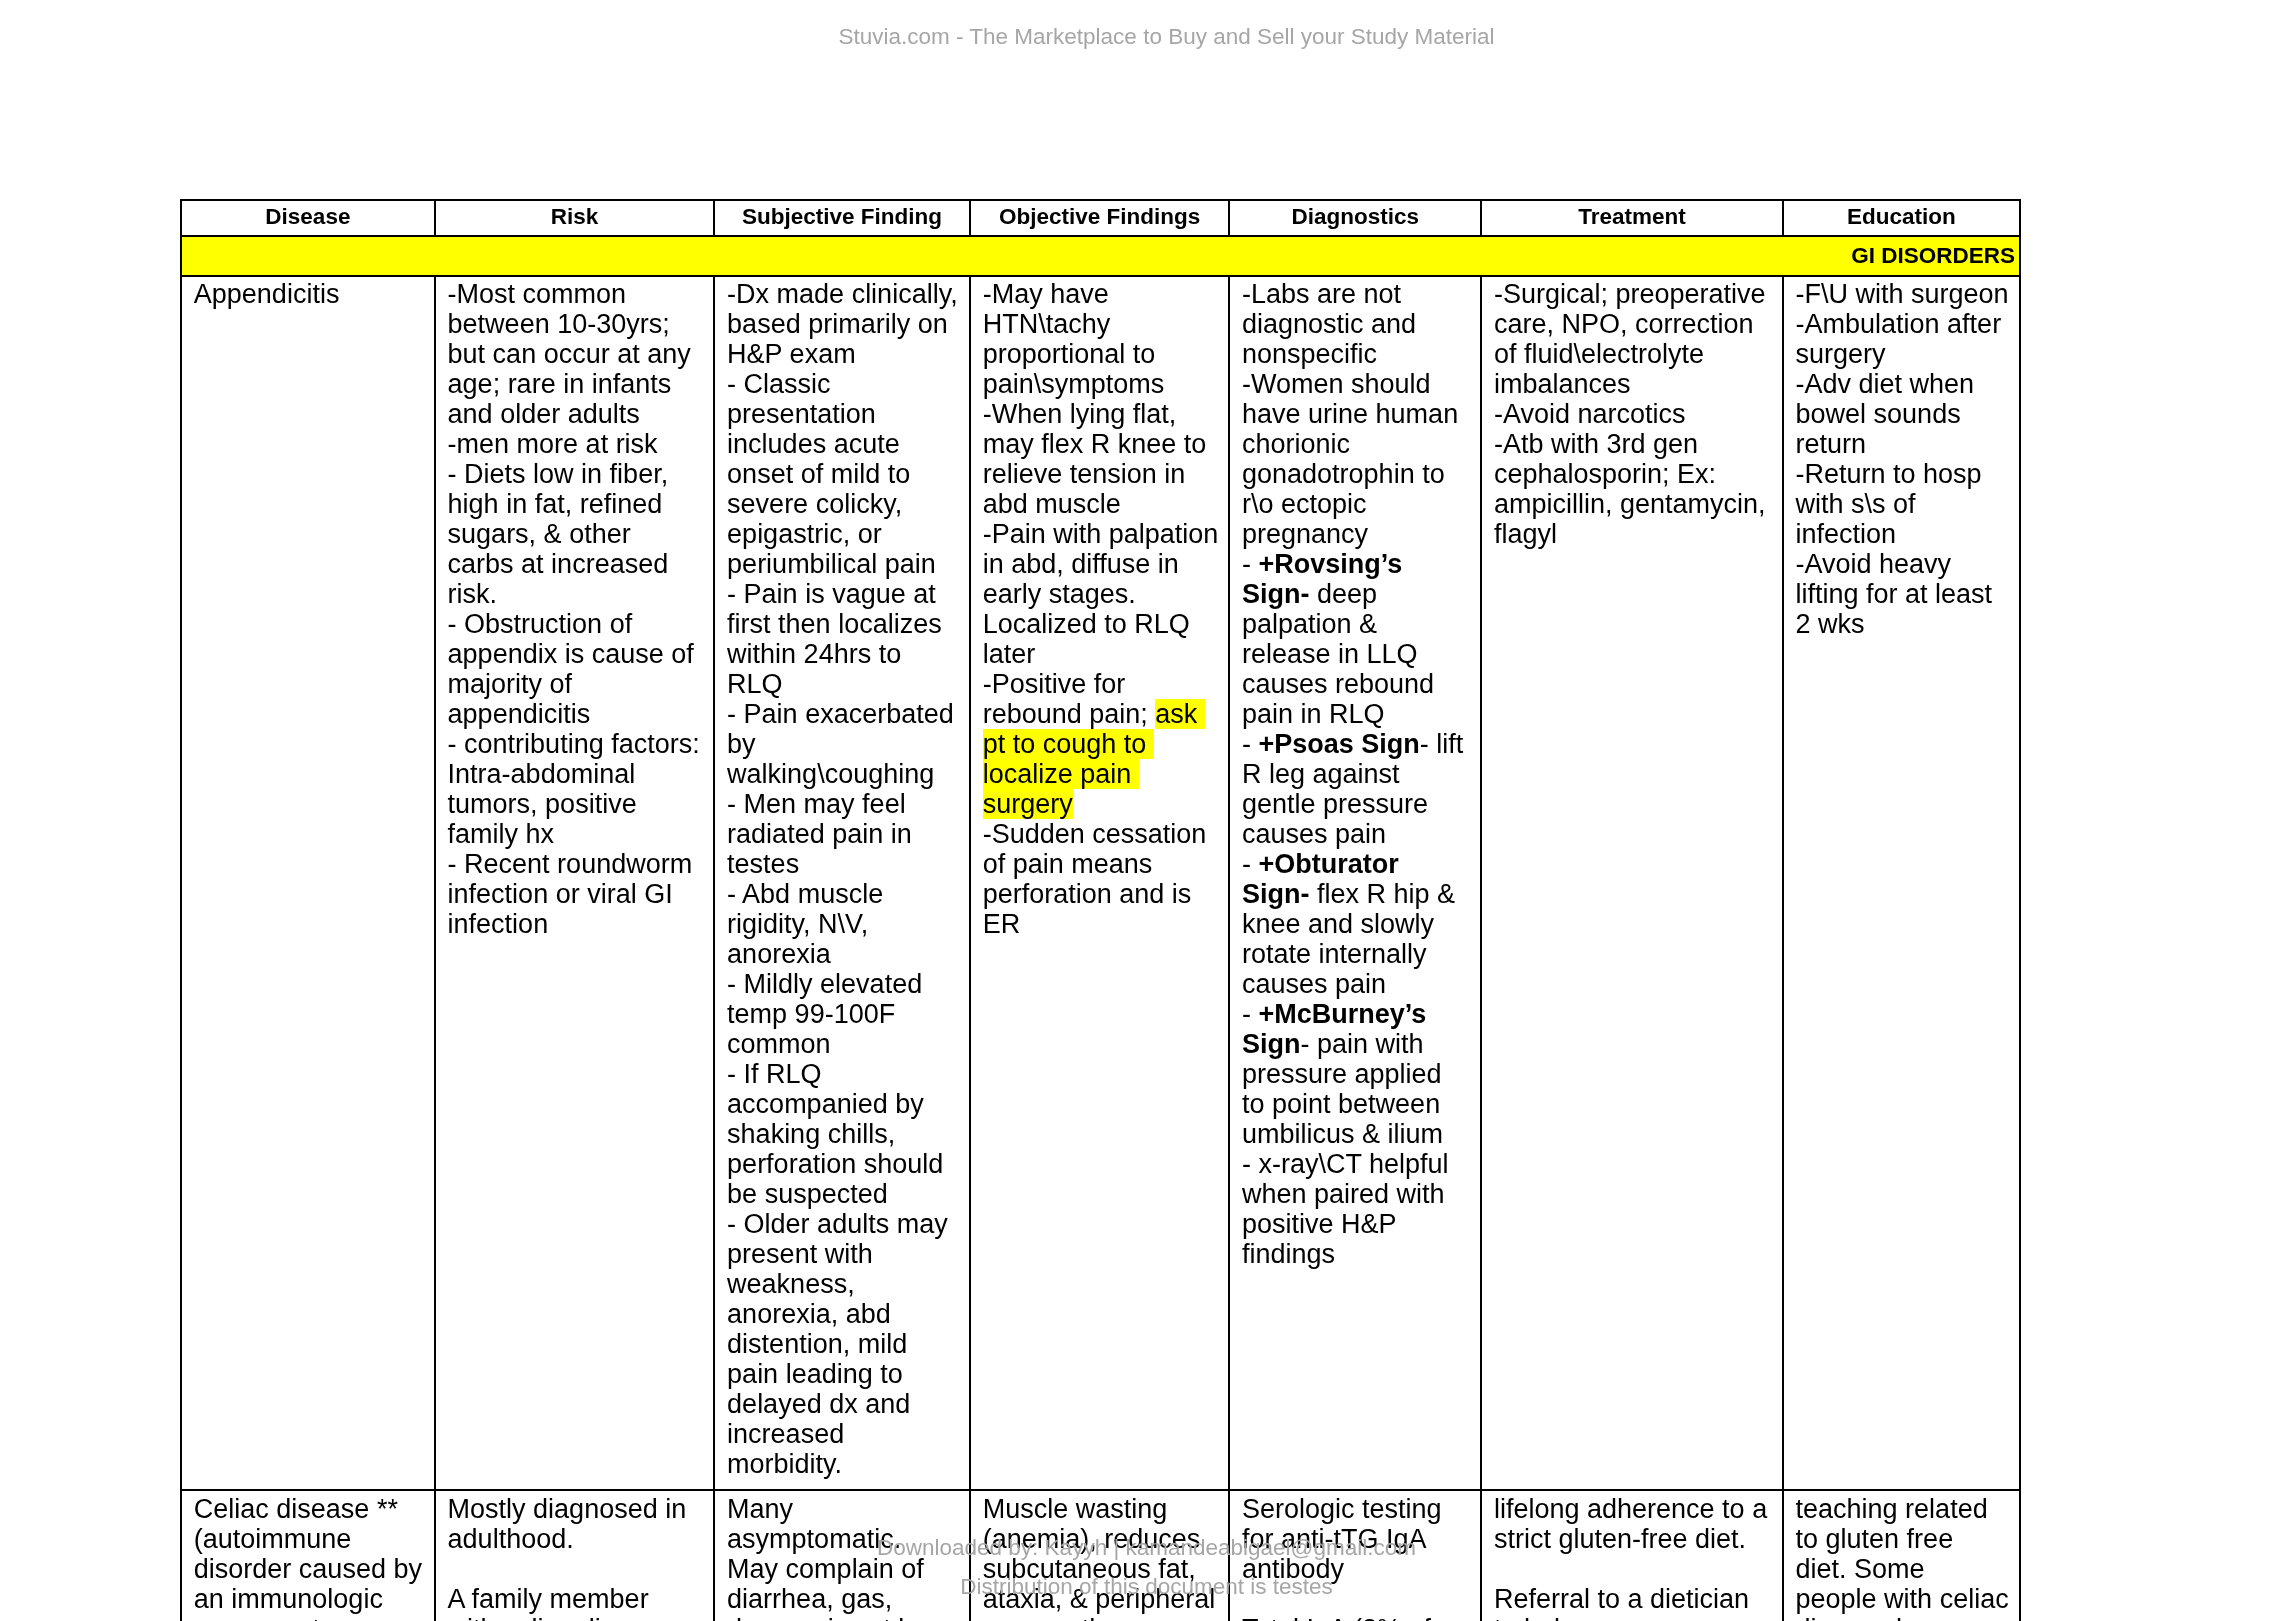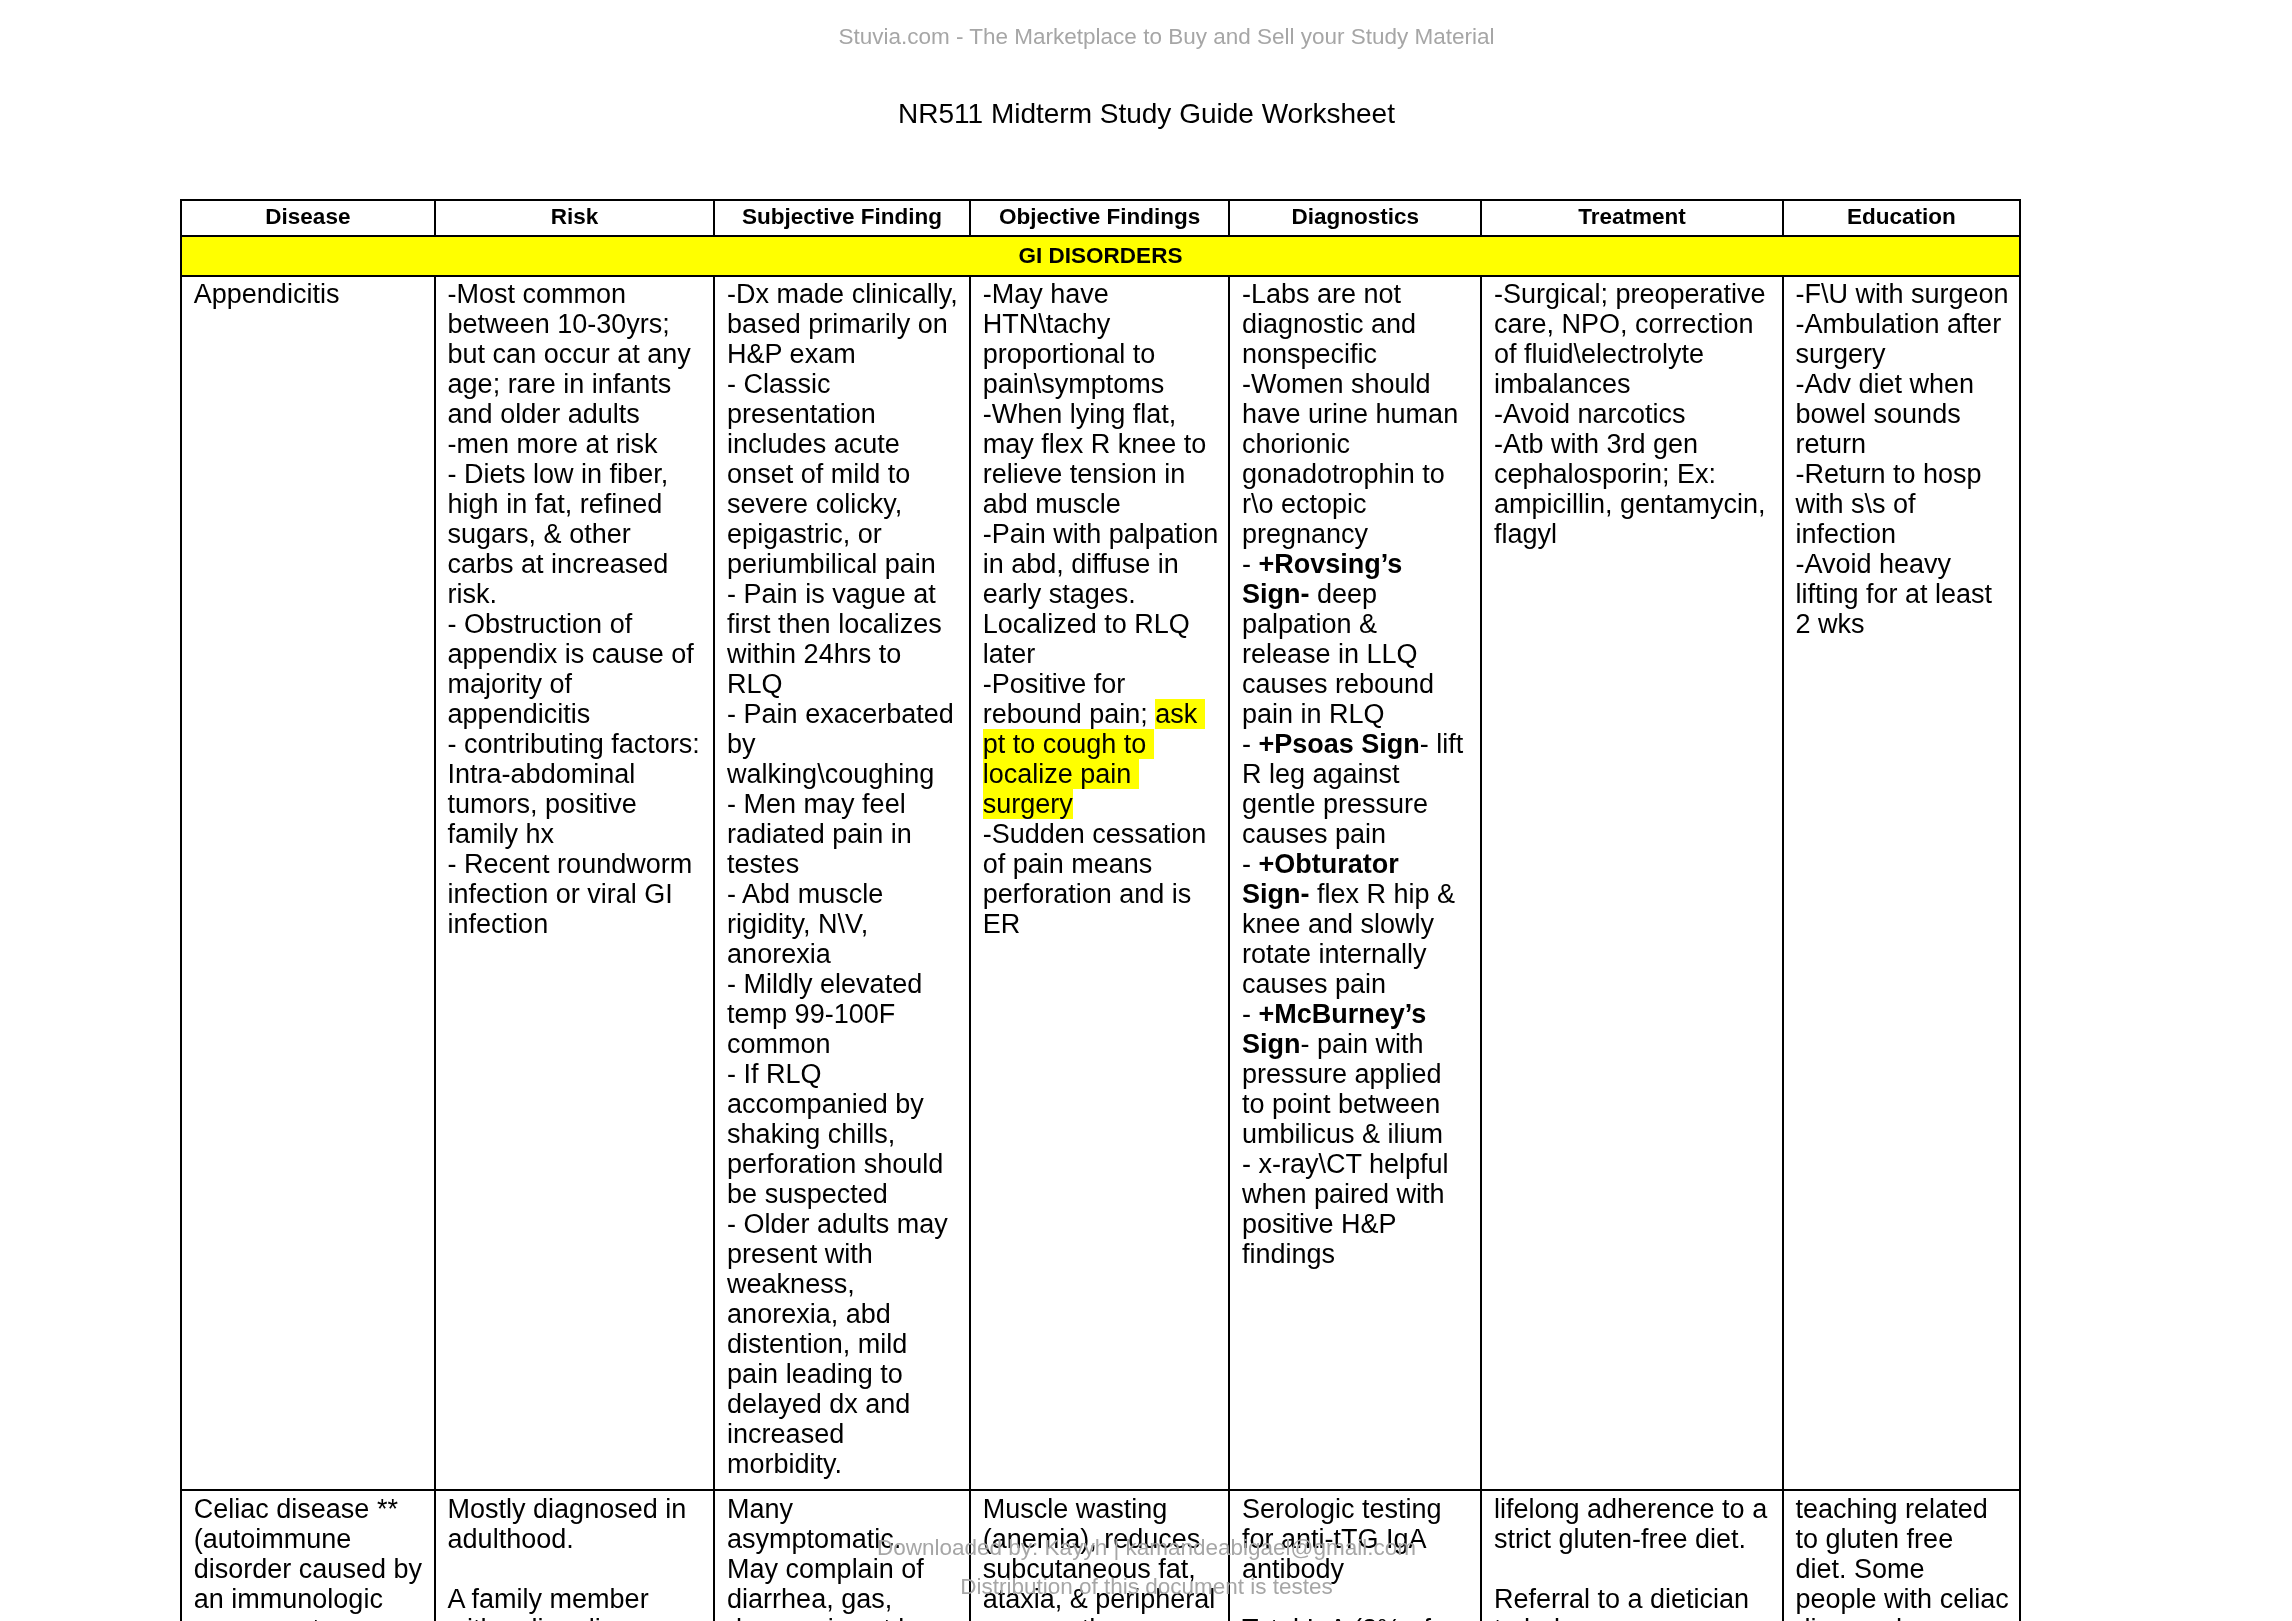--- a/index.html
+++ b/index.html
@@ -45,21 +45,21 @@
     box-sizing: border-box;
   }
   table.study th {
     font-size: 22.5px;
     font-weight: 700;
     text-align: center;
     padding: 2.9px 3.9px 4.9px 3.9px;
   }
   td.section-banner {
     background: var(--banner, #ffff00);
-    text-align: center;
+    text-align: right;
     font-weight: 700;
     font-size: 22.5px;
     padding: 5.9px 3.9px;
     margin-top: 40px;
   }
   table.study tbody td {
     font-size: 27px;
     line-height: 30px;
     padding: 2.9px 9.8px 9.8px 11.8px;
     white-space: pre-wrap;
@@ -78,21 +78,20 @@
     color: var(--muted, #a6a6a6);
   }
 </style>
 </head>
 <body>
 
 <div class="page">
 
   <div class="watermark-top">Stuvia.com - The Marketplace to Buy and Sell your Study Material</div>
 
-  <div class="doc-title">NR511 Midterm Study Guide Worksheet</div>
 
   <div class="table-wrap">
     <table class="study">
       <colgroup>
         <col style="width:13.8%">
         <col style="width:15.2%">
         <col style="width:13.9%">
         <col style="width:14.1%">
         <col style="width:13.7%">
         <col style="width:16.4%">

